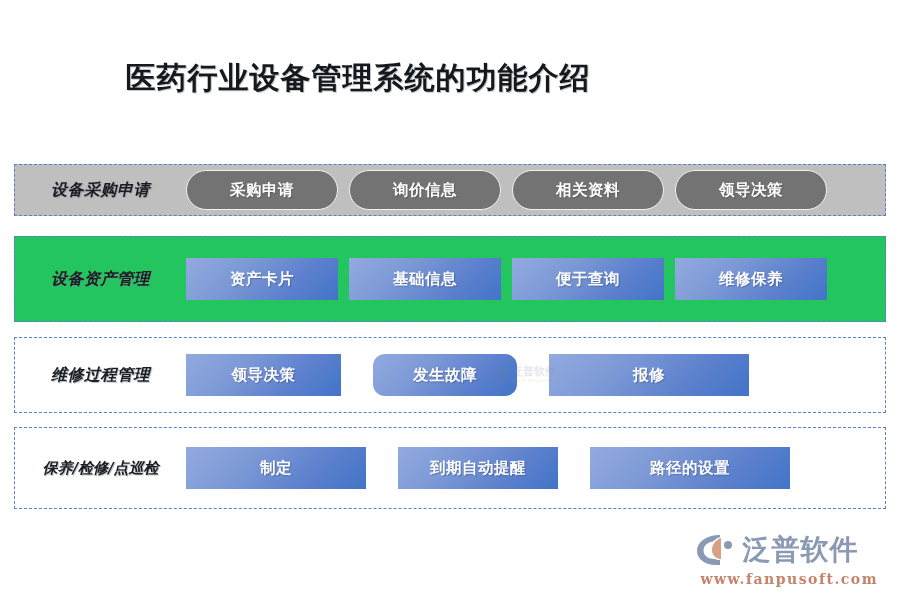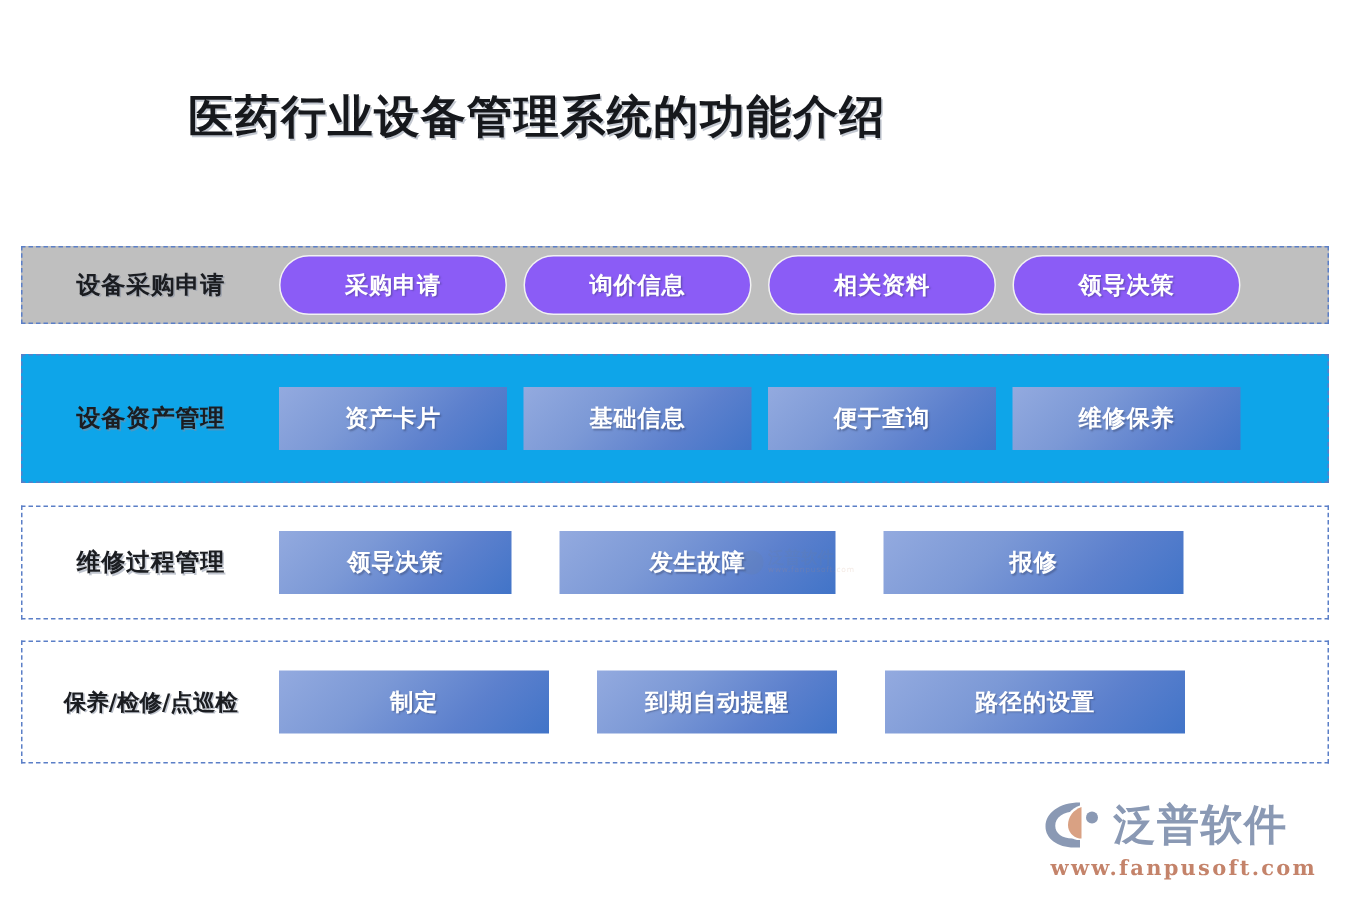--- a/index.html
+++ b/index.html
@@ -48,21 +48,21 @@
   }
   .row-1 {
     top: 164px;
     height: 52px;
     background: #BFBFBF;
     border-color: #5B7FC7;
   }
   .row-2 {
     top: 236px;
     height: 86px;
-    background: #0ea5e9;
+    background: #22c55e;
   }
   .row-3 {
     top: 337px;
     height: 76px;
     background: #ffffff;
   }
   .row-4 {
     top: 427px;
     height: 82px;
     background: #ffffff;
@@ -72,20 +72,21 @@
   .row-label {
     flex: 0 0 auto;
     text-align: center;
     font-weight: bold;
     font-size: 16px;
     color: #1b1d21;
     text-shadow: 1px 1px 0 rgba(130,140,160,0.5);
     font-family: "DejaVu Serif", "Liberation Serif", serif;
     white-space: nowrap;
     letter-spacing: 0.5px;
+    font-style: italic;
   }
   .row-1 .row-label { width: 171px; }
   .row-2 .row-label { width: 171px; }
   .row-3 .row-label { width: 171px; text-align: center; }
   .row-4 .row-label { width: 171px; font-size: 15px; letter-spacing: 0; }
 
   
   .boxes {
     flex: 1 1 auto;
     display: flex;
@@ -102,39 +103,39 @@
     color: #ffffff;
     font-weight: bold;
     font-size: 15.5px;
     font-family: "DejaVu Serif", "Liberation Serif", serif;
     letter-spacing: 0.5px;
     text-shadow: 1px 1px 1px rgba(40,50,80,0.35);
     white-space: nowrap;
     border: 1px solid #ffffff;
   }
   .box-gray {
-    background: #8b5cf6;
+    background: #737373;
     border-color: #f2f2f2;
     border-radius: 20px;
   }
   .box-blue {
     background: linear-gradient(135deg, #93AADF 0%, #7C99D6 35%, #5C80CD 70%, #4174C8 100%);
     border: none;
   }
 
   
   .row-1 .box { width: 152px; margin-right: 11px; }
   .row-1 .box:first-child { margin-left: 0px; }
 
   
   .row-2 .box { width: 152px; margin-right: 11px; height: 42px; }
 
   
   .row-3 .box-a { width: 155px; margin-right: 32px; height: 42px; }
-  .row-3 .box-b { width: 184px; margin-right: 32px; height: 42px; }
+  .row-3 .box-b { width: 144px; margin-right: 32px; height: 42px; border-radius: 12px; }
   .row-3 .box-c { width: 200px; height: 42px; }
 
   
   .row-4 .box-a { width: 180px; margin-right: 32px; height: 42px; }
   .row-4 .box-b { width: 160px; margin-right: 32px; height: 42px; }
   .row-4 .box-c { width: 200px; height: 42px; }
 
   
   .watermark-faint {
     position: absolute;

